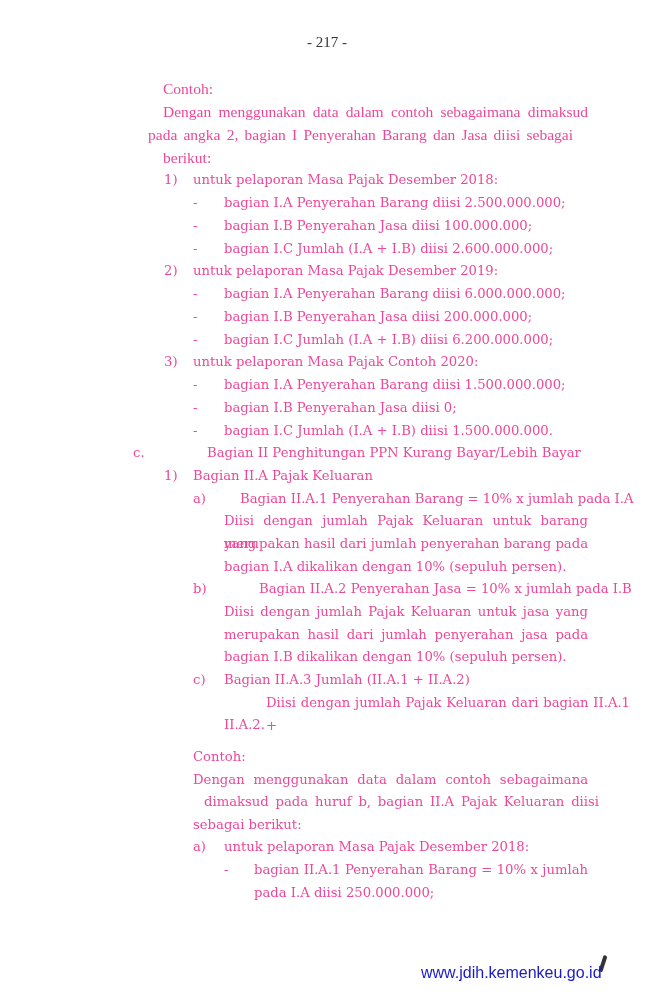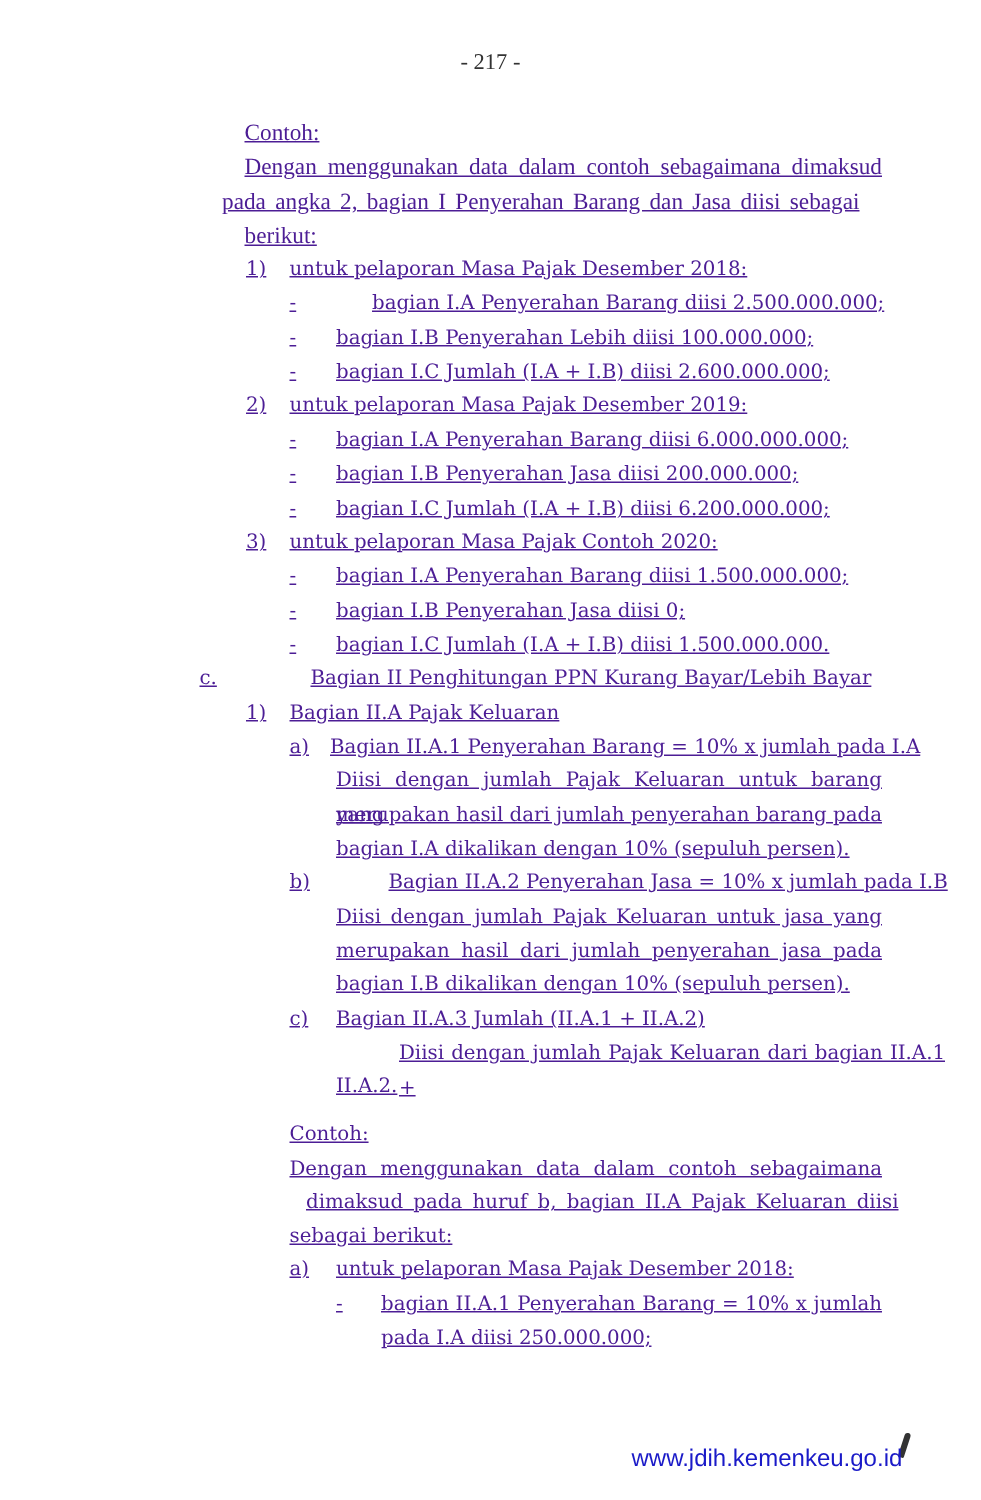--- a/index.html
+++ b/index.html
@@ -5,21 +5,21 @@
     html, body { margin: 0; padding: 0; }
     body {
       width: 654px; height: 1000px; background: #ffffff; position: relative; overflow: hidden;
       font-family: "DejaVu Serif", "Liberation Serif", serif; color: #2a2a2a;
     }
     .page-num {
       position: absolute; top: 34px; left: 0; width: 654px; text-align: center;
       font-family: "Liberation Serif", serif; font-size: 15px; color: #333;
     }
     .line {
-      position: absolute; font-size: 13.2px; line-height: 22.7px; white-space: nowrap; color: #4c1d95; text-decoration: underline;
+      position: absolute; font-size: 13.2px; line-height: 22.7px; white-space: nowrap; color: #ec4899;
     }
     .just { text-align: justify; text-align-last: justify; white-space: normal; }
     .first { font-family: "Liberation Serif", serif; font-size: 15.5px; }
     .footer {
       position: absolute; top: 964px; left: 421px;
       font-family: "Liberation Sans", sans-serif; font-size: 16px; color: #1a1ac8;
     }
     .pen {
       position: absolute; top: 955px; left: 601px; width: 4px; height: 17px;
       background: #333; transform: rotate(18deg); border-radius: 2px 2px 1px 1px;
@@ -32,23 +32,23 @@
   <div class="page-num">- 217 -</div>
 
   <div class="line first" style="top:78px;left:163px;">Contoh:</div>
   <div class="line first just" style="top:101px;left:163px;width:425px;">Dengan menggunakan data dalam contoh sebagaimana dimaksud</div>
   <div class="line first just" style="top:124px;left:148px;width:425px;">pada angka 2, bagian I Penyerahan Barang dan Jasa diisi sebagai</div>
   <div class="line first" style="top:147px;left:163px;">berikut:</div>
 
   <div class="line" style="top:169px;left:164px;">1)</div>
   <div class="line" style="top:169px;left:193px;">untuk pelaporan Masa Pajak Desember 2018:</div>
   <div class="line" style="top:192px;left:193px;">-</div>
-  <div class="line" style="top:192px;left:224px;margin-left:24px;">bagian I.A Penyerahan Barang diisi 2.500.000.000;</div>
+  <div class="line" style="top:192px;left:224px;">bagian I.A Penyerahan Barang diisi 2.500.000.000;</div>
   <div class="line" style="top:215px;left:193px;">-</div>
-  <div class="line" style="top:215px;left:224px;">bagian I.B Penyerahan Lebih diisi 100.000.000;</div>
+  <div class="line" style="top:215px;left:224px;">bagian I.B Penyerahan Jasa diisi 100.000.000;</div>
   <div class="line" style="top:238px;left:193px;">-</div>
   <div class="line" style="top:238px;left:224px;">bagian I.C Jumlah (I.A + I.B) diisi 2.600.000.000;</div>
 
   <div class="line" style="top:260px;left:164px;">2)</div>
   <div class="line" style="top:260px;left:193px;">untuk pelaporan Masa Pajak Desember 2019:</div>
   <div class="line" style="top:283px;left:193px;">-</div>
   <div class="line" style="top:283px;left:224px;">bagian I.A Penyerahan Barang diisi 6.000.000.000;</div>
   <div class="line" style="top:306px;left:193px;">-</div>
   <div class="line" style="top:306px;left:224px;">bagian I.B Penyerahan Jasa diisi 200.000.000;</div>
   <div class="line" style="top:329px;left:193px;">-</div>
@@ -62,21 +62,21 @@
   <div class="line" style="top:397px;left:224px;">bagian I.B Penyerahan Jasa diisi 0;</div>
   <div class="line" style="top:420px;left:193px;">-</div>
   <div class="line" style="top:420px;left:224px;">bagian I.C Jumlah (I.A + I.B) diisi 1.500.000.000.</div>
 
   <div class="line" style="top:442px;left:133px;">c.</div>
   <div class="line" style="top:442px;left:163px;margin-left:44px;">Bagian II Penghitungan PPN Kurang Bayar/Lebih Bayar</div>
   <div class="line" style="top:465px;left:164px;">1)</div>
   <div class="line" style="top:465px;left:193px;">Bagian II.A Pajak Keluaran</div>
 
   <div class="line" style="top:488px;left:193px;">a)</div>
-  <div class="line" style="top:488px;left:220px;text-align:center;">Bagian II.A.1 Penyerahan Barang = 10% x jumlah pada I.A</div>
+  <div class="line" style="top:488px;left:240px;text-align:center;">Bagian II.A.1 Penyerahan Barang = 10% x jumlah pada I.A</div>
   <div class="line just" style="top:510px;left:224px;width:364px;">Diisi dengan jumlah Pajak Keluaran untuk barang yang</div>
   <div class="line just" style="top:533px;left:224px;width:364px;">merupakan hasil dari jumlah penyerahan barang pada</div>
   <div class="line" style="top:556px;left:224px;">bagian I.A dikalikan dengan 10% (sepuluh persen).</div>
 
   <div class="line" style="top:578px;left:193px;">b)</div>
   <div class="line" style="top:578px;left:224px;margin-left:35px;">Bagian II.A.2 Penyerahan Jasa = 10% x jumlah pada I.B</div>
   <div class="line just" style="top:601px;left:224px;width:364px;">Diisi dengan jumlah Pajak Keluaran untuk jasa yang</div>
   <div class="line just" style="top:624px;left:224px;width:364px;">merupakan hasil dari jumlah penyerahan jasa pada</div>
   <div class="line" style="top:646px;left:224px;">bagian I.B dikalikan dengan 10% (sepuluh persen).</div>
 

